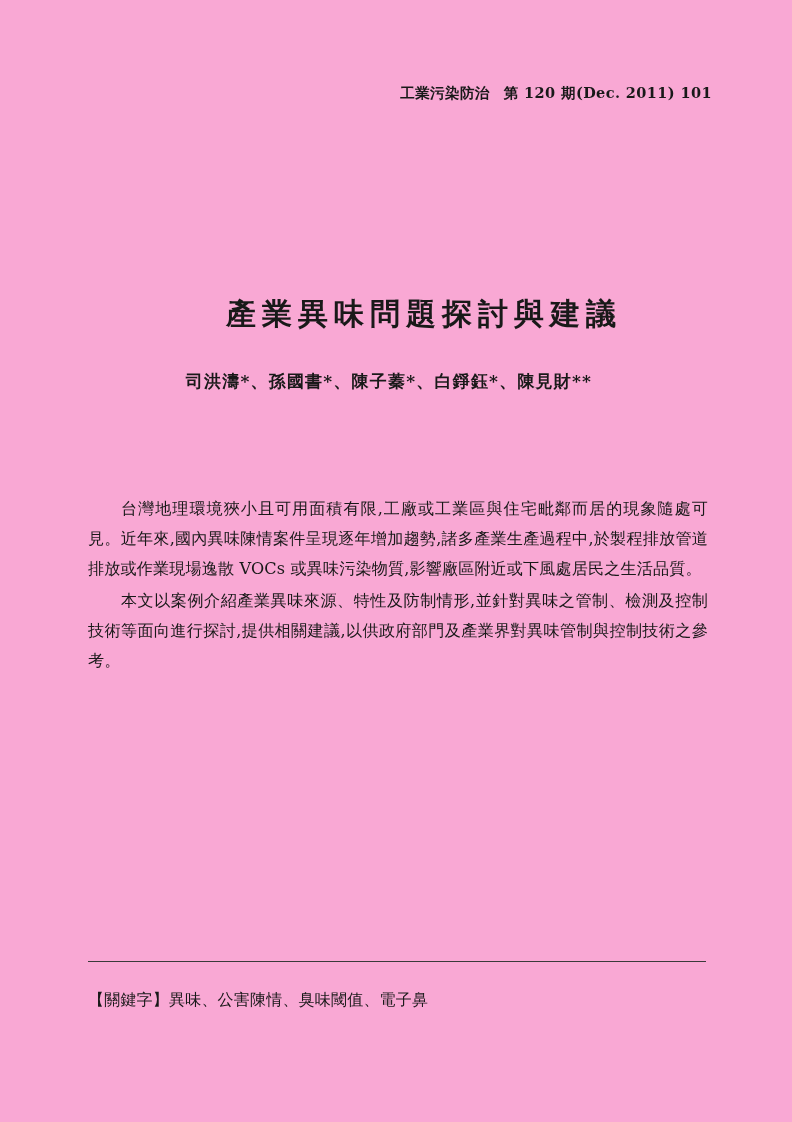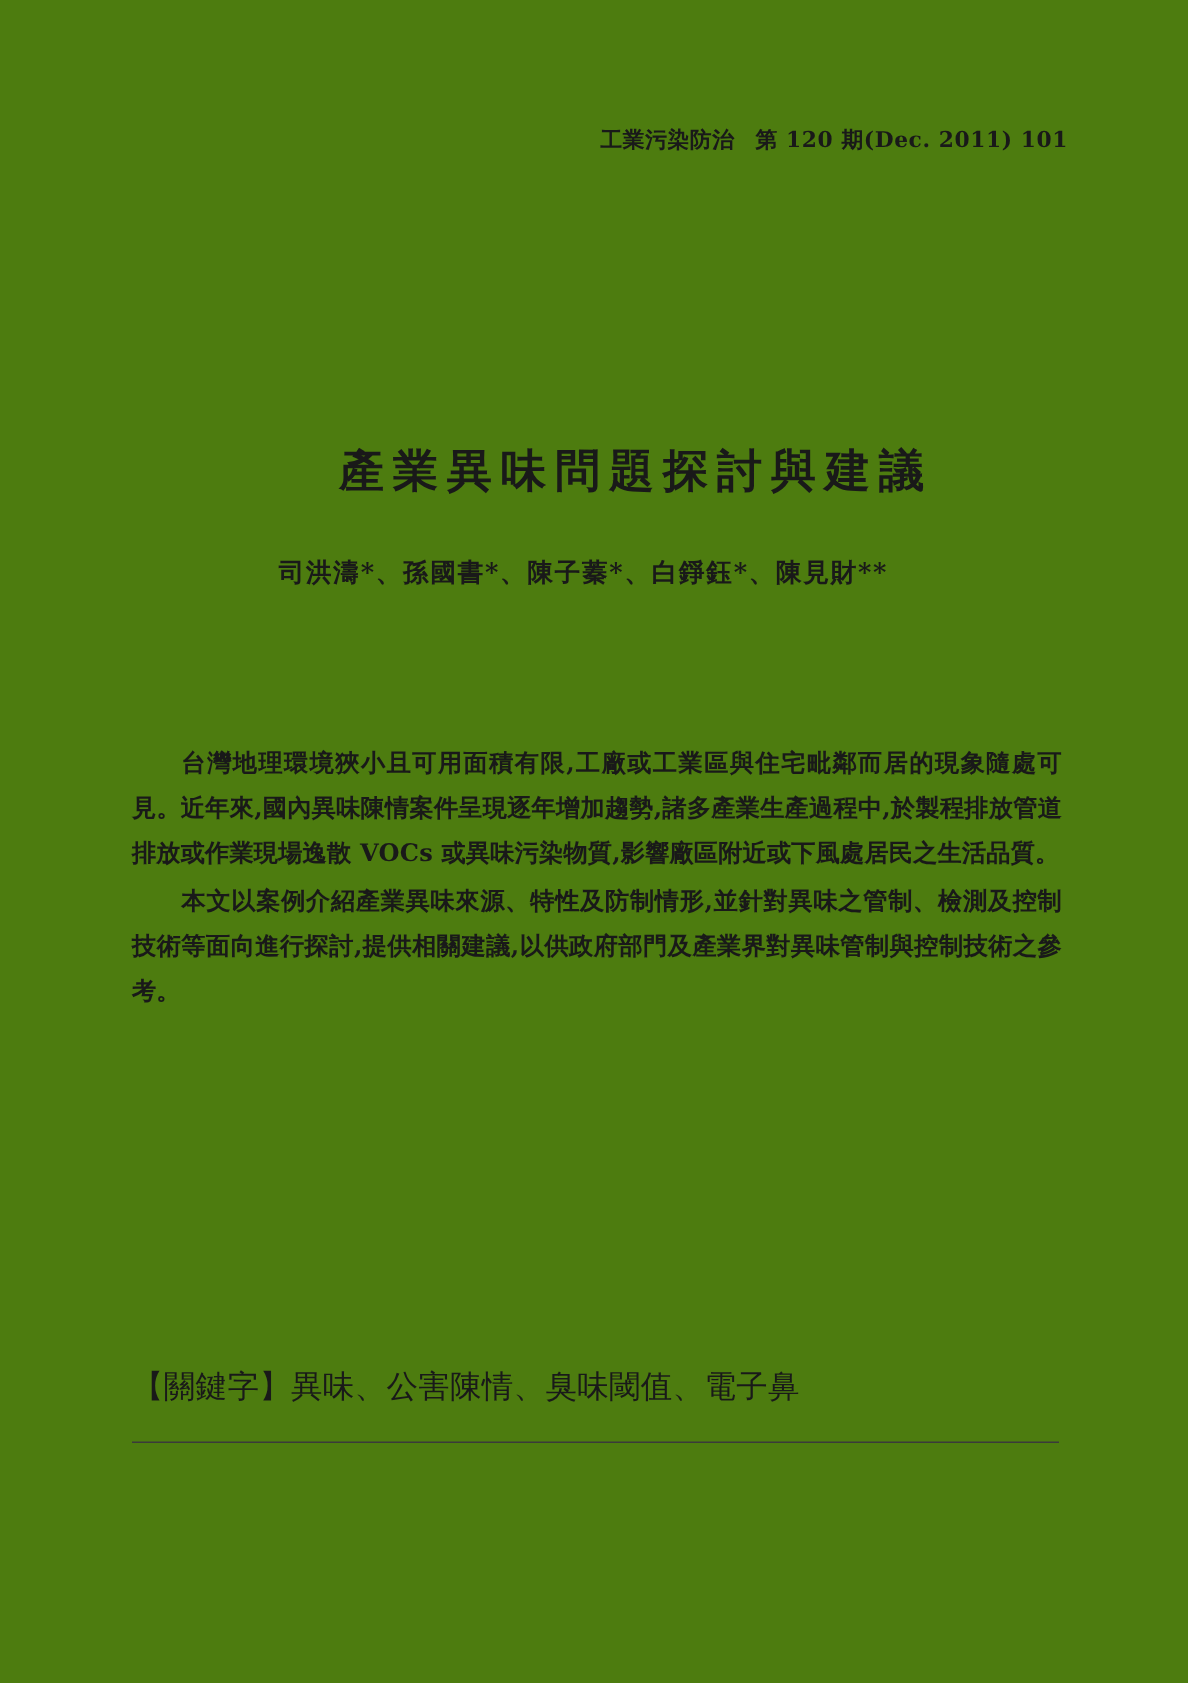--- a/index.html
+++ b/index.html
@@ -14,21 +14,21 @@
     font-family: "DejaVu Serif", "Liberation Serif", serif;
     color: #191919;
     overflow: hidden;
   }
 
   .page {
     position: absolute;
     top: 0; left: 0;
     width: 792px;
     height: 1122px;
-    background: #4d7c0f;
+    background: #f9a8d4;
   }
 
   
   .running-head {
     position: absolute;
     top: 84px;
     left: 88px;
     right: 80px;
     text-align: right;
     font-weight: bold;
@@ -90,31 +90,30 @@
     width: 620px;
   }
   .para {
     font-size: 16.1px;
     line-height: 30.2px;
     text-align: justify;
     text-justify: inter-ideograph;
     text-indent: 33px;
     margin: 0 0 1px 0;
     letter-spacing: 0.15px;
-    font-weight: bold;
   }
   .para:last-child { margin-bottom: 0; }
 
   
   .keywords {
     position: absolute;
-    top: 912px;
+    top: 988px;
     left: 88px;
     width: 620px;
-    font-size: 21px;
+    font-size: 16px;
     line-height: 24px;
     letter-spacing: 0.2px;
   }
   .rule {
     position: absolute;
     top: 961px;
     left: 88px;
     width: 618px;
     height: 0;
     border-top: 1.1px solid #3a3a3a;

